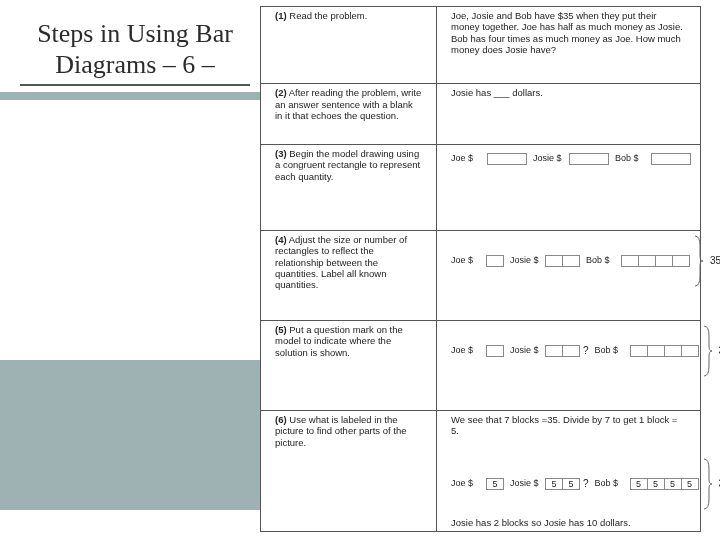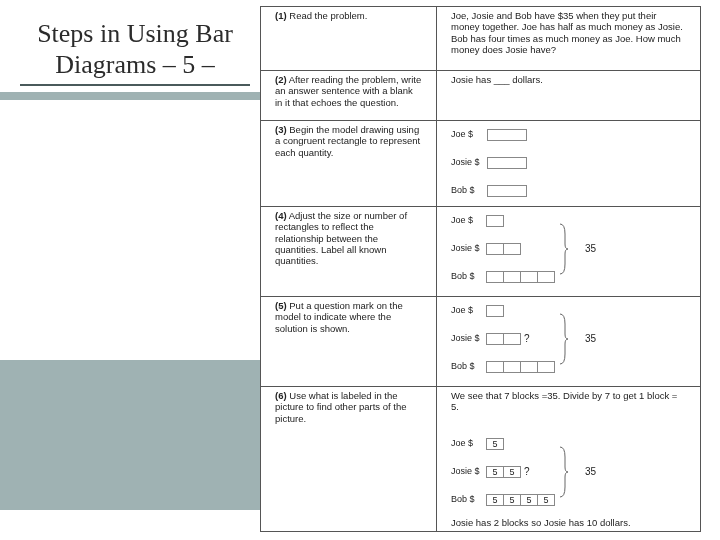--- a/index.html
+++ b/index.html
@@ -15,33 +15,33 @@
   .col-l{width:176px}
   .col-r{width:264px}
   .step-num{font-weight:bold}
   .bar-row{display:flex;align-items:center;margin:4px 0;height:14px;font-size:9px}
   .bar-label{width:36px}
   .unit{width:18px;height:12px;border:1px solid #888;margin-left:-1px;background:#fff}
   .big-unit{width:40px;height:12px;border:1px solid #888;background:#fff}
   .filled{text-align:center;font-size:9px;line-height:11px}
   .brace{position:relative;width:10px;height:54px;margin-left:4px}
   .brace svg{position:absolute;left:0;top:0}
-  .stack{display:flex;flex-direction:column;gap:6px}
+  .stack{display:flex;flex-direction:row;gap:6px}
   .right-block{display:flex;align-items:center}
   .num35{font-size:10px;margin-left:16px}
   .q{font-size:10px;margin-left:3px}
 </style>
 </head>
 <body>
 
 <div class="band band1"></div>
 <div class="band band2"></div>
 
 <div class="title-wrap">
-  <div class="title">Steps in Using Bar Diagrams – 5 –</div>
+  <div class="title">Steps in Using Bar Diagrams – 6 –</div>
   <div class="title-underline"></div>
 </div>
 
 <table class="table">
 <colgroup>
       <col class="col-l">
       <col class="col-r">
     </colgroup>
 <tbody>
 

